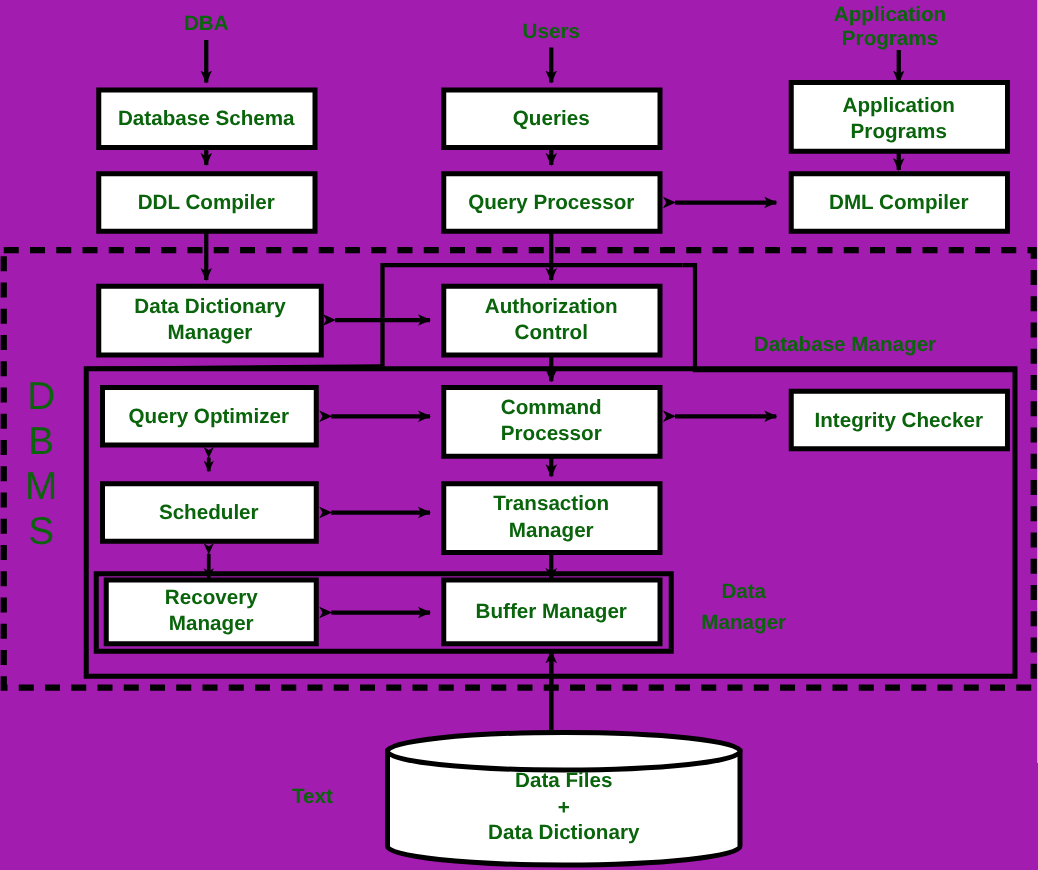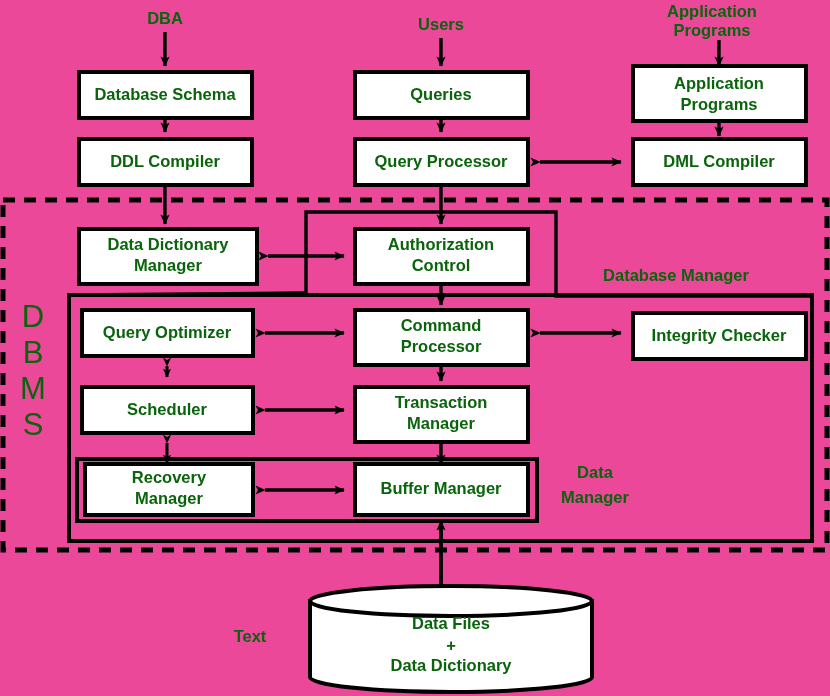--- a/index.html
+++ b/index.html
@@ -1,18 +1,18 @@
 <!DOCTYPE html>
 <html><head>
 <meta charset="utf-8">
 <style>
   html,body{margin:0;padding:0;background:#ffffff;}
   body{width:830px;height:696px;overflow:hidden;
        font-family:"Liberation Sans","DejaVu Sans",sans-serif;}
-  #stage{position:relative;width:830px;height:696px;background:#ec4899;}
+  #stage{position:relative;width:830px;height:696px;background:#a21caf;}
   svg{display:block;}
   .boxrect{fill:#ffffff;stroke:#000000;stroke-width:4;}
   .innerframe{fill:none;stroke:#000000;stroke-width:4;}
   .dashframe{fill:none;stroke:#000000;stroke-width:5;stroke-dasharray:12 9;}
   .conn{stroke:#000000;stroke-width:3.4;fill:none;}
   .connthin{stroke:#000000;stroke-width:3;fill:none;}
   .cyl{fill:#ffffff;stroke:#000000;stroke-width:4;}
   .lbl{fill:#09640b;font-weight:bold;font-size:16.5px;
        font-family:"Liberation Sans","DejaVu Sans",sans-serif;}
   .lbl.t{text-anchor:middle;dominant-baseline:middle;}

